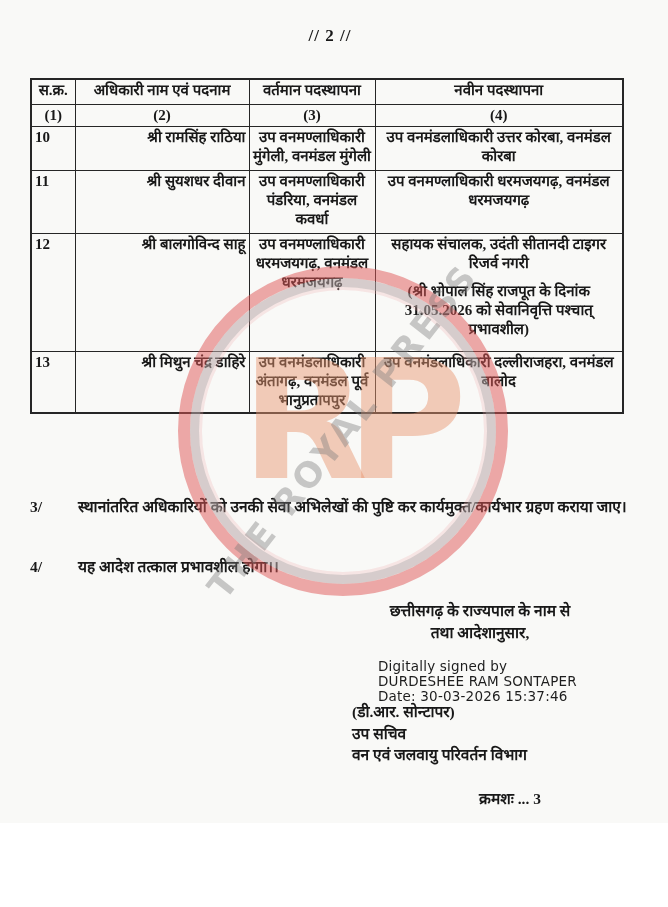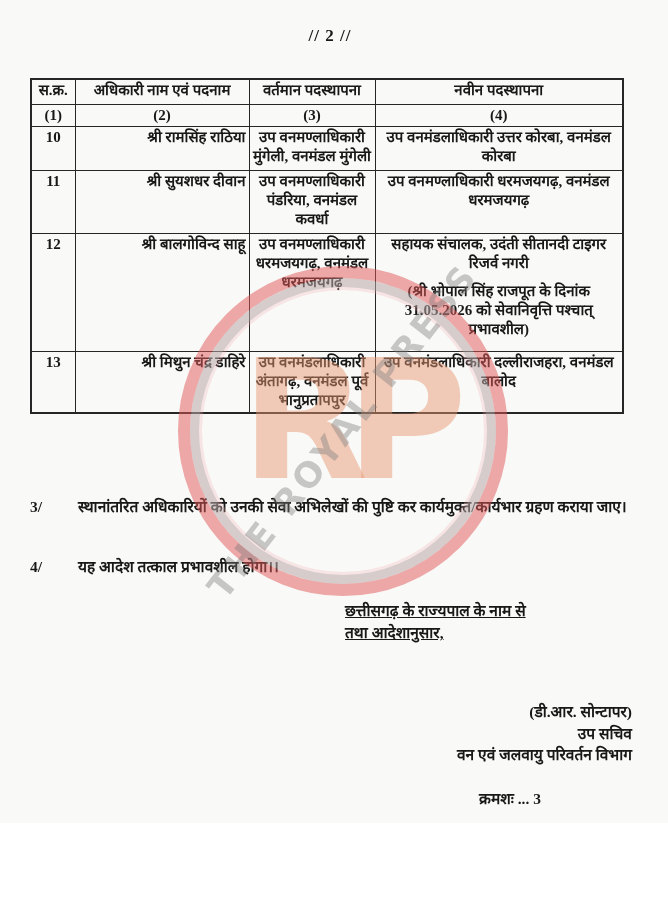--- a/index.html
+++ b/index.html
@@ -27,46 +27,46 @@
   table.transfer th, table.transfer td {
     border:1.5px solid #262626; padding:1px 3px; vertical-align:top;
     overflow:hidden;
   }
   tr.h-row  { height:25px;padding-left:20px; }
   tr.i-row  { height:19px; }
   tr.row-10 { height:44px; }
   tr.row-11 { height:63px; }
   tr.row-12 { height:118px; }
   tr.row-13 { height:62px; }
-  .c-sno  { text-align:center; }
+  .c-sno  { text-align:left; }
   .c-name { text-align:right; padding-left:5px; }
   .c-cur, .c-new, th { text-align:center; }
   .note { margin-top:9px; }
   
   .para {
     position:absolute; left:30px; width:610px; text-align:justify;
     font-size:15.5px; font-weight:700; line-height:1.42;
   }
   .para .num { display:inline-block; width:48px; font-weight:bold; }
   .para-2 { top:436px; }
   .para-3 { top:496px; }
   .para-4 { top:556px; }
   
   .closing {
-    position:absolute; top:600px; left:345px; width:270px; 
-    font-weight:700; font-size:15.5px; line-height:1.45;text-decoration:underline;
+    position:absolute; top:600px; left:345px; width:270px; text-align:center;
+    font-weight:700; font-size:15.5px; line-height:1.45;
   }
   .digital {
     position:absolute; top:659px; left:378px;
     font-family:"DejaVu Sans","Liberation Sans",sans-serif;
     font-size:13.5px; line-height:1.1; color:#1d1d1d; font-weight:500;
     letter-spacing:0.2px;
   }
   .sig-hindi {
-    position:absolute; top:701px; left:352px; width:280px; text-align:right;
+    position:absolute; top:701px; left:352px; width:280px; text-align:left;
     font-weight:700; font-size:15.5px; line-height:1.4;
   }
   .continuation {
     position:absolute; top:787px; left:400px; width:220px; text-align:center;
     font-weight:700; font-size:15.5px;
   }
   
   .watermark {
     position:absolute; left:178px; top:266px; width:330px; height:330px;
     pointer-events:none; z-index:5;
@@ -157,20 +157,25 @@
   </div>
   <div class="para para-4">
     <span class="num">4/</span><span>यह आदेश तत्काल प्रभावशील होगा।।</span>
   </div>
 
   <div class="closing">
     <div>छत्तीसगढ़ के राज्यपाल के नाम से</div>
     <div>तथा आदेशानुसार,</div>
   </div>
 
+  <div class="digital">
+    <div>Digitally signed by</div>
+    <div>DURDESHEE RAM SONTAPER</div>
+    <div>Date: 30-03-2026 15:37:46</div>
+  </div>
 
   <div class="sig-hindi">
     <div>(डी.आर. सोन्टापर)</div>
     <div>उप सचिव</div>
     <div>वन एवं जलवायु परिवर्तन विभाग</div>
   </div>
 
   <div class="continuation">क्रमशः ... 3</div>
 
   <div class="watermark">

